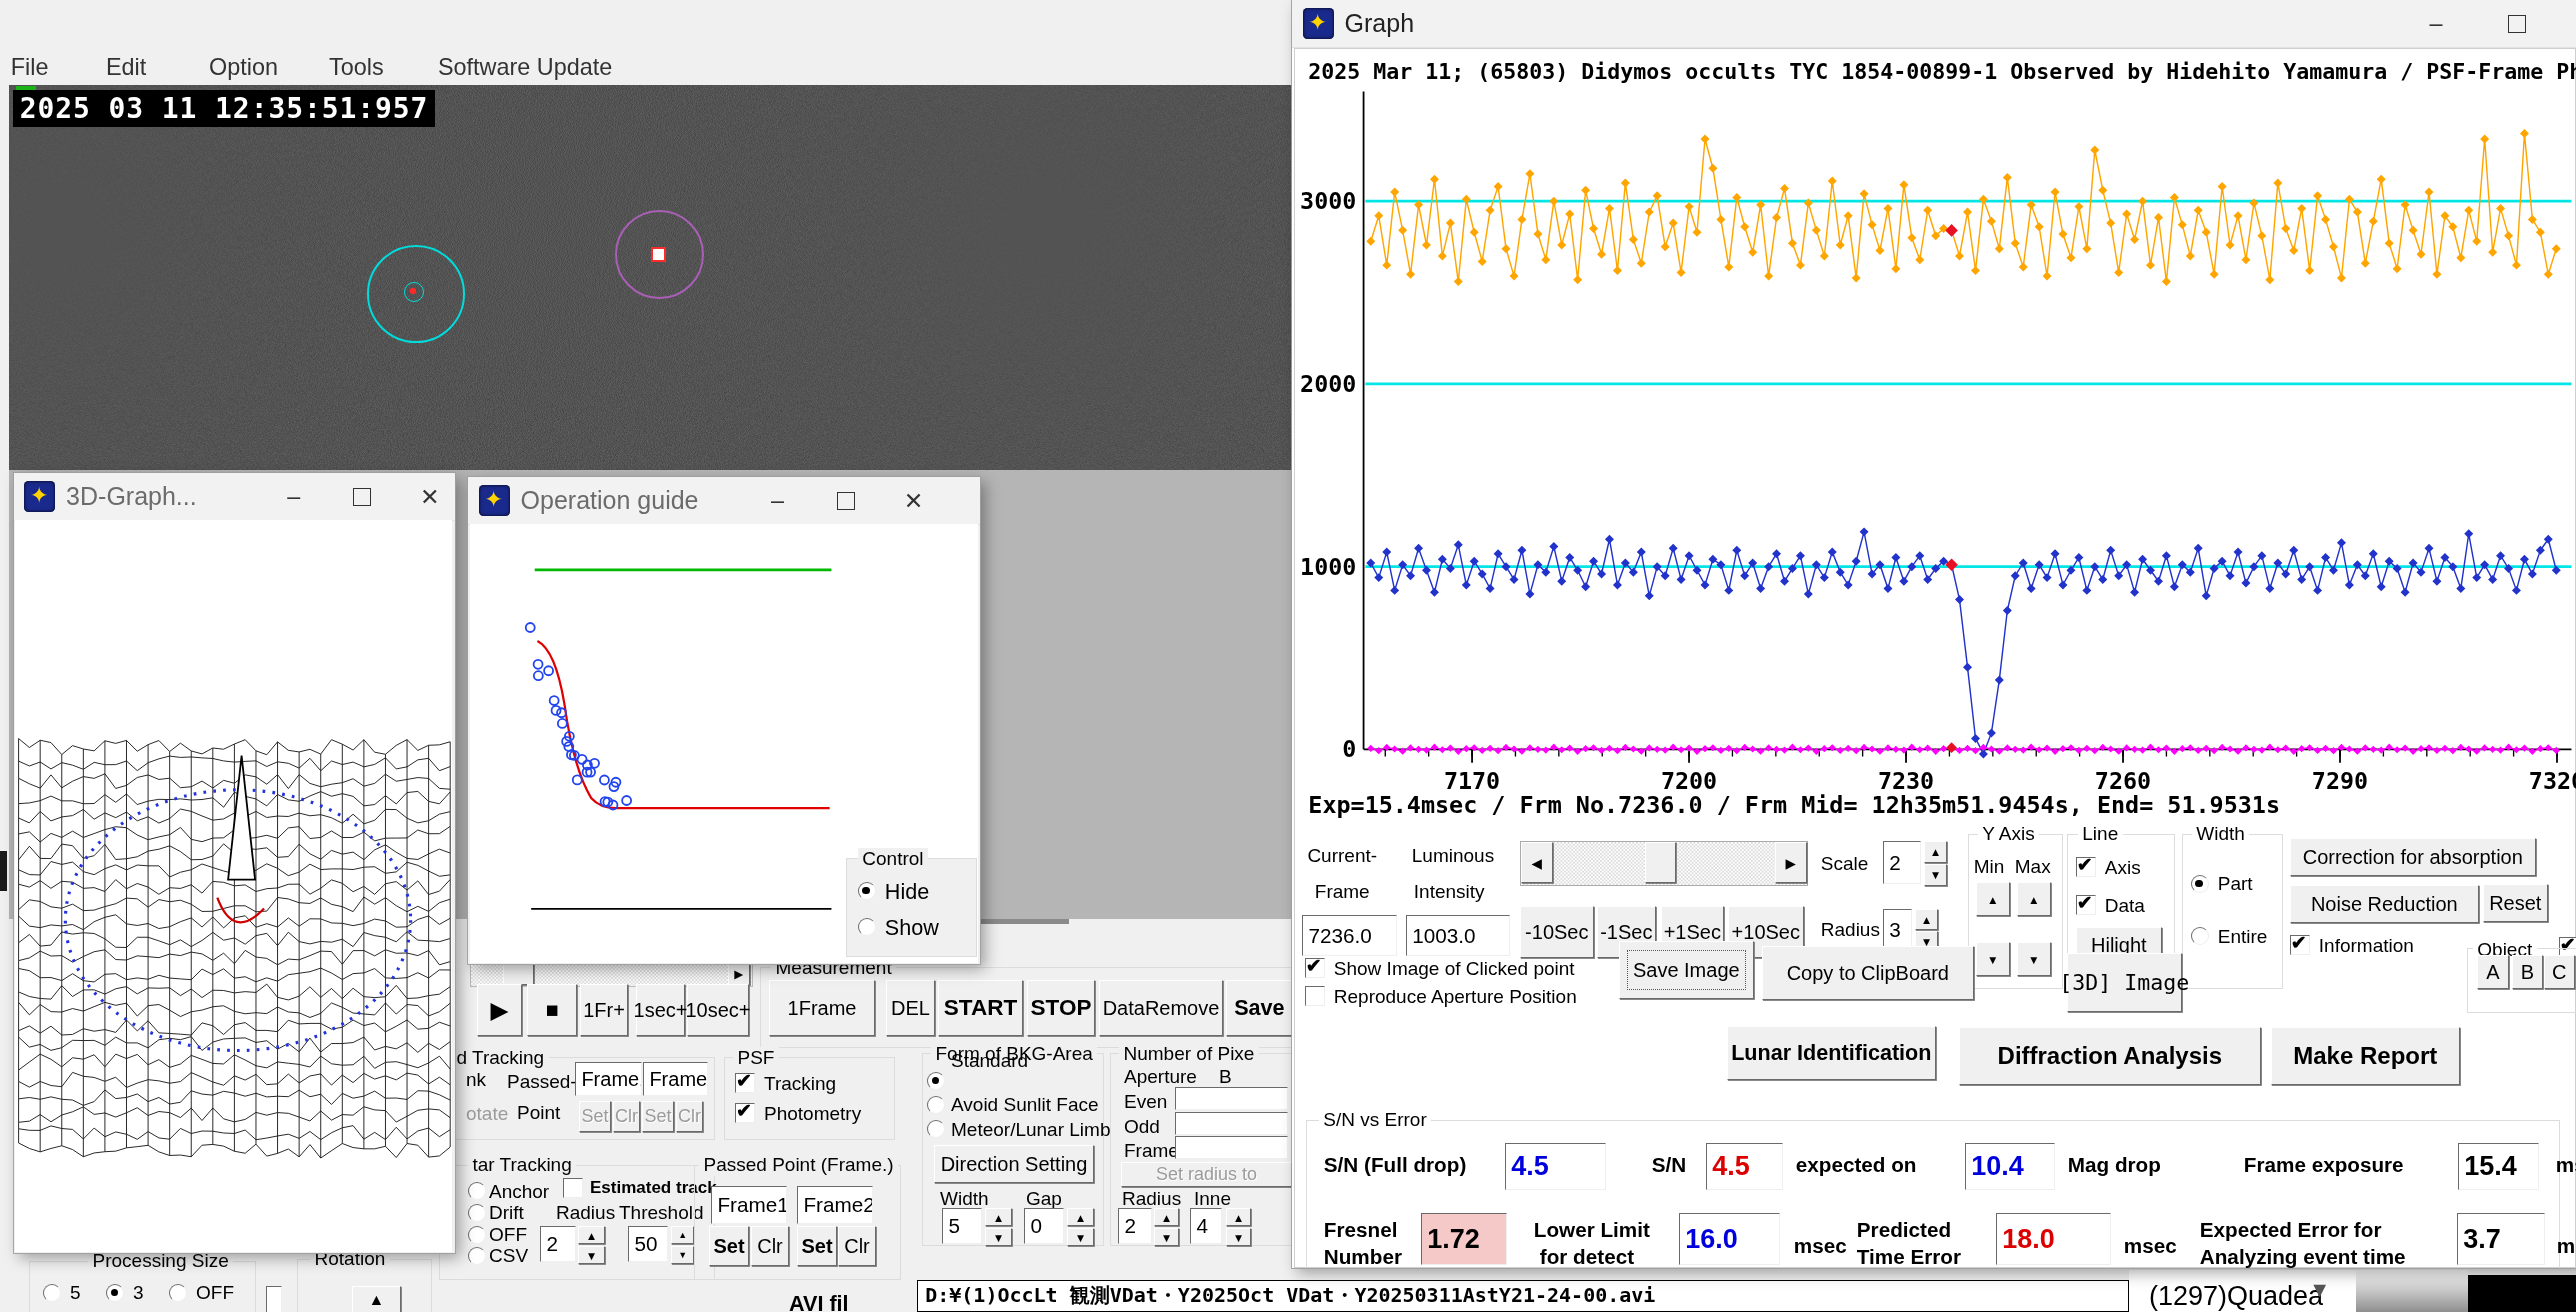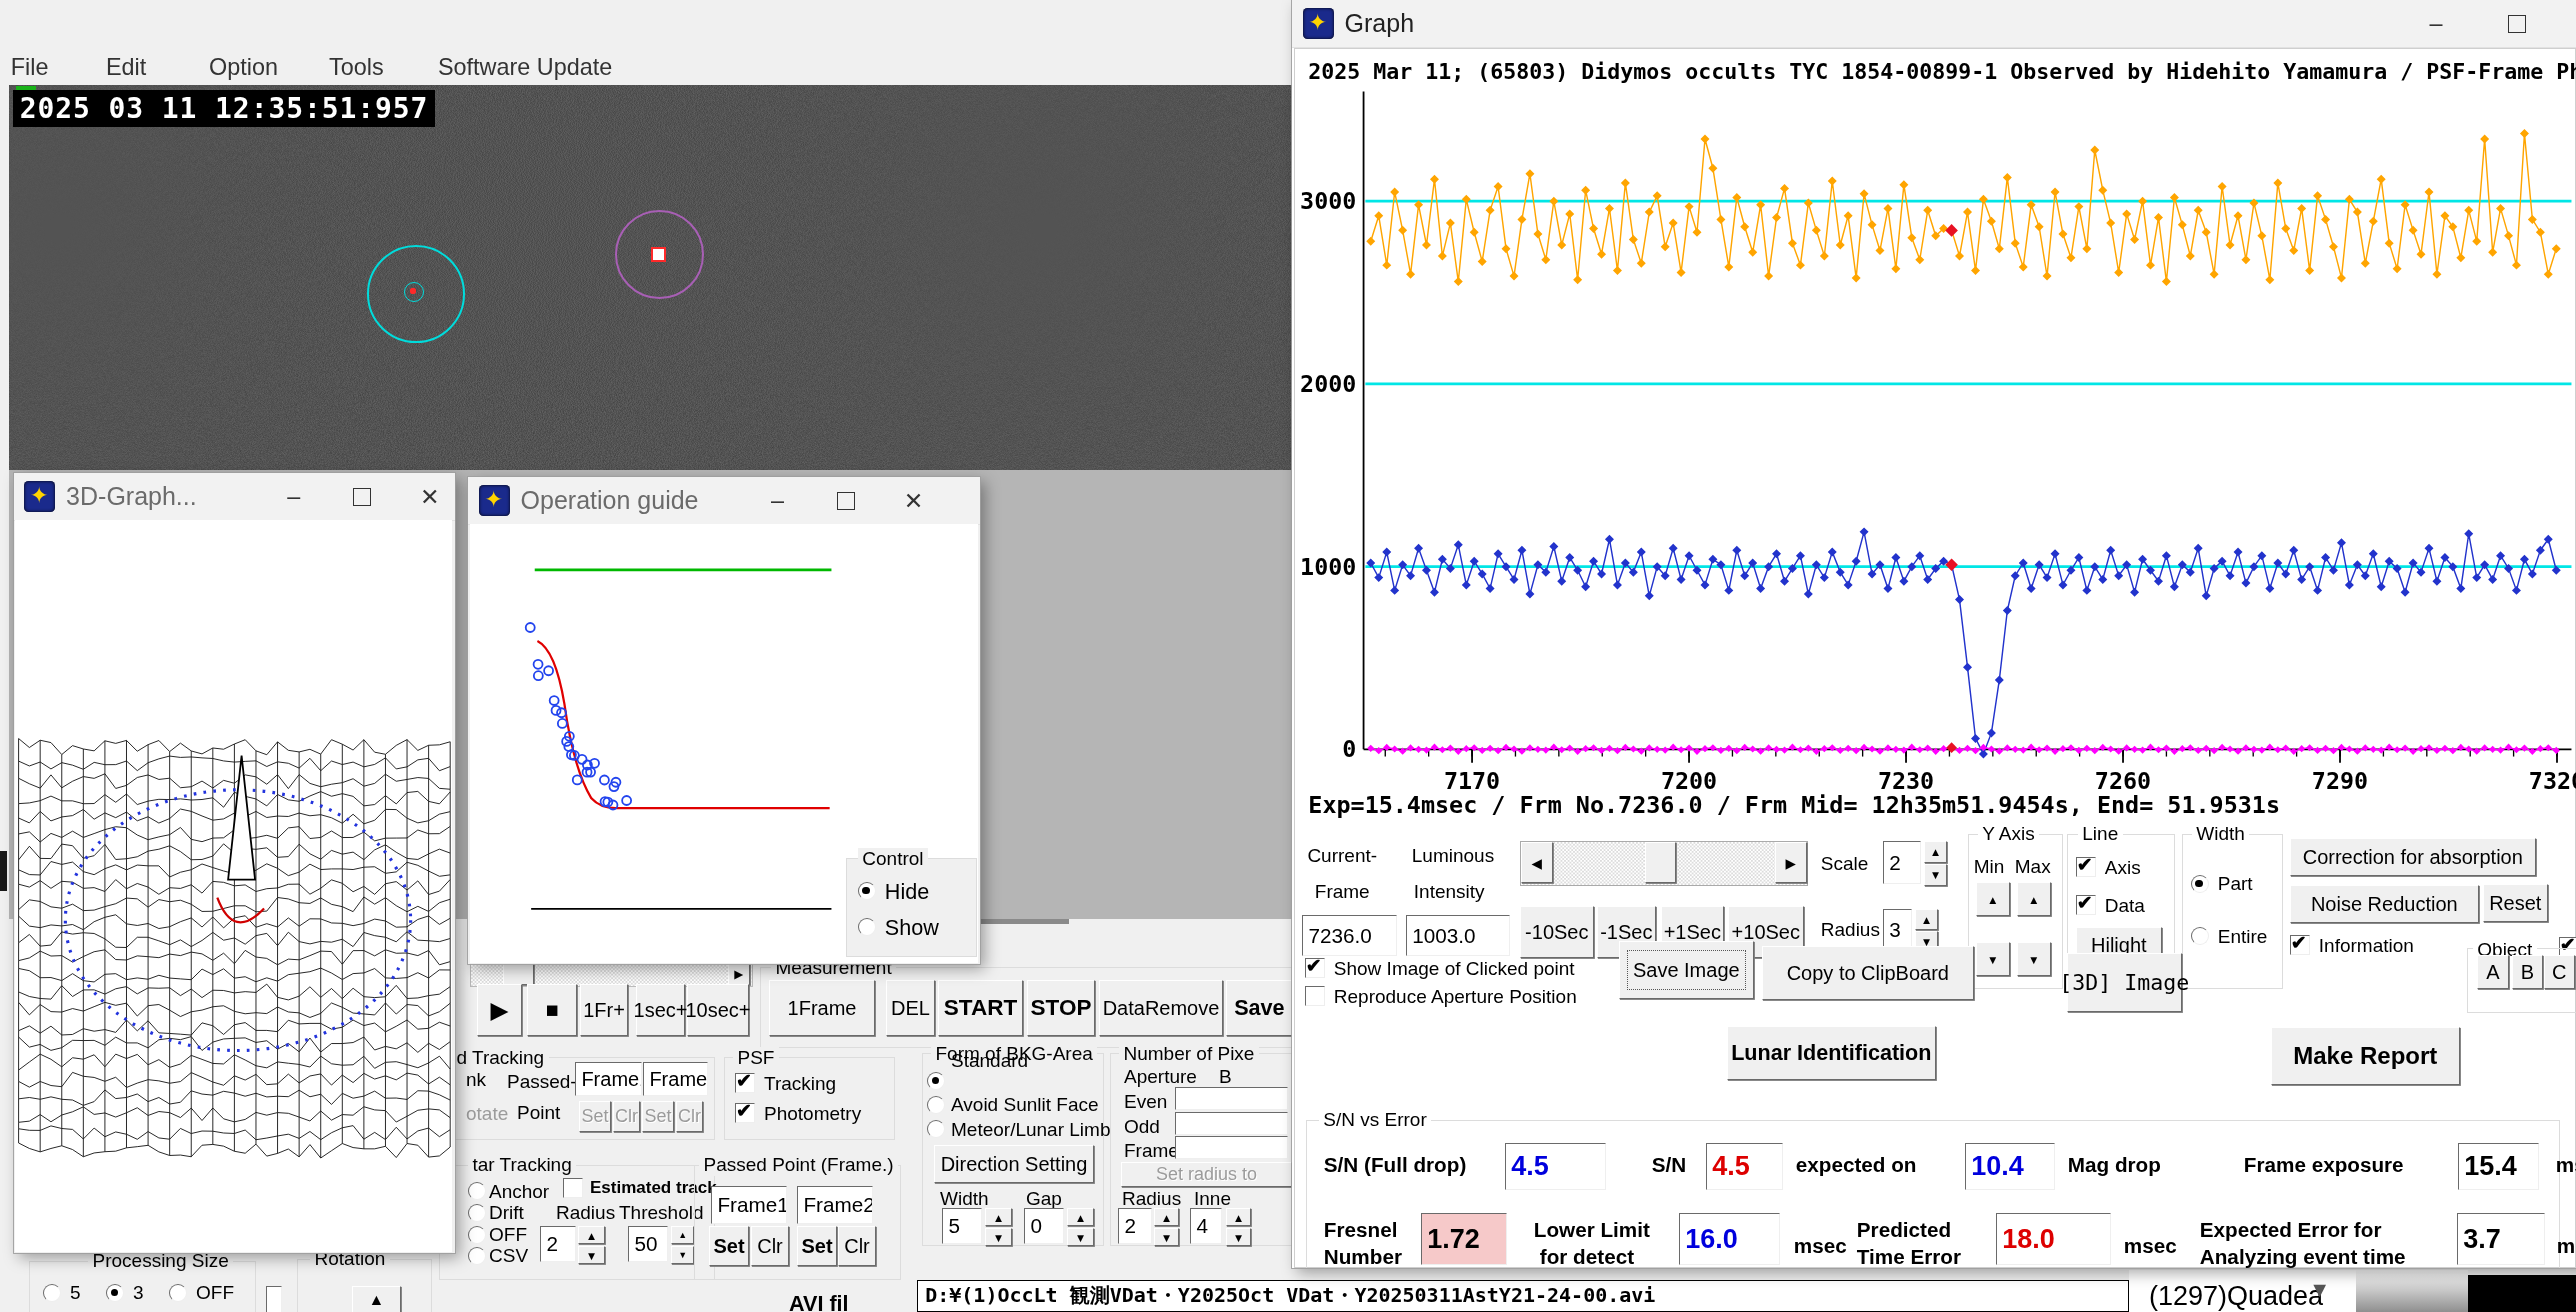--- a/index.html
+++ b/index.html
@@ -414,20 +414,21 @@
       <span class="cb on" style="left:10px;top:909px;"></span>
       <span class="lbl" style="left:39px;top:909px;">Show Image of Clicked point</span>
       <span class="cb" style="left:10px;top:937px;"></span>
       <span class="lbl" style="left:39px;top:937px;">Reproduce Aperture Position</span>
       <div class="b95" style="left:324px;top:892px;width:135px;height:58px;">
         <span style="border:1.8px dotted #555;padding:7.2px 5.4px;">Save Image</span>
       </div>
       <div class="b95" style="left:467px;top:897px;width:212px;height:54px;">Copy to ClipBoard</div>
       <div class="b95 gm" style="left:772px;top:904px;width:115px;height:59px;font-weight:normal;font-size:21.6px;">[3D] Image</div>
       <div class="b95" style="left:432px;top:977px;width:209px;height:54px;font-weight:bold;font-size:21.6px;">Lunar Identification</div>
+      <div class="b95" style="left:664px;top:978px;width:302px;height:58px;font-weight:bold;font-size:24px;">Diffraction Analysis</div>
       <div class="b95" style="left:976px;top:978px;width:189px;height:58px;font-weight:bold;font-size:24px;">Make Report</div>
 
       <div class="grp" style="left:11.7px;top:1071px;width:1254px;height:153px;"></div>
       <span class="glab wbg" style="left:24px;top:1060px;">S/N vs Error</span>
       <span class="lbl bl" style="left:29px;top:1104px;">S/N (Full drop)</span>
       <div class="f95" style="left:210px;top:1094px;width:101px;height:47px;color:#0000dd;font-weight:bold;font-size:27px;">4.5</div>
       <span class="lbl bl" style="left:357px;top:1104px;">S/N</span>
       <div class="f95" style="left:411px;top:1094px;width:77px;height:47px;color:#dd0000;font-weight:bold;font-size:27px;">4.5</div>
       <span class="lbl bl" style="left:501px;top:1104px;">expected on</span>
       <div class="f95" style="left:670px;top:1094px;width:90px;height:47px;color:#0000dd;font-weight:bold;font-size:27px;">10.4</div>

